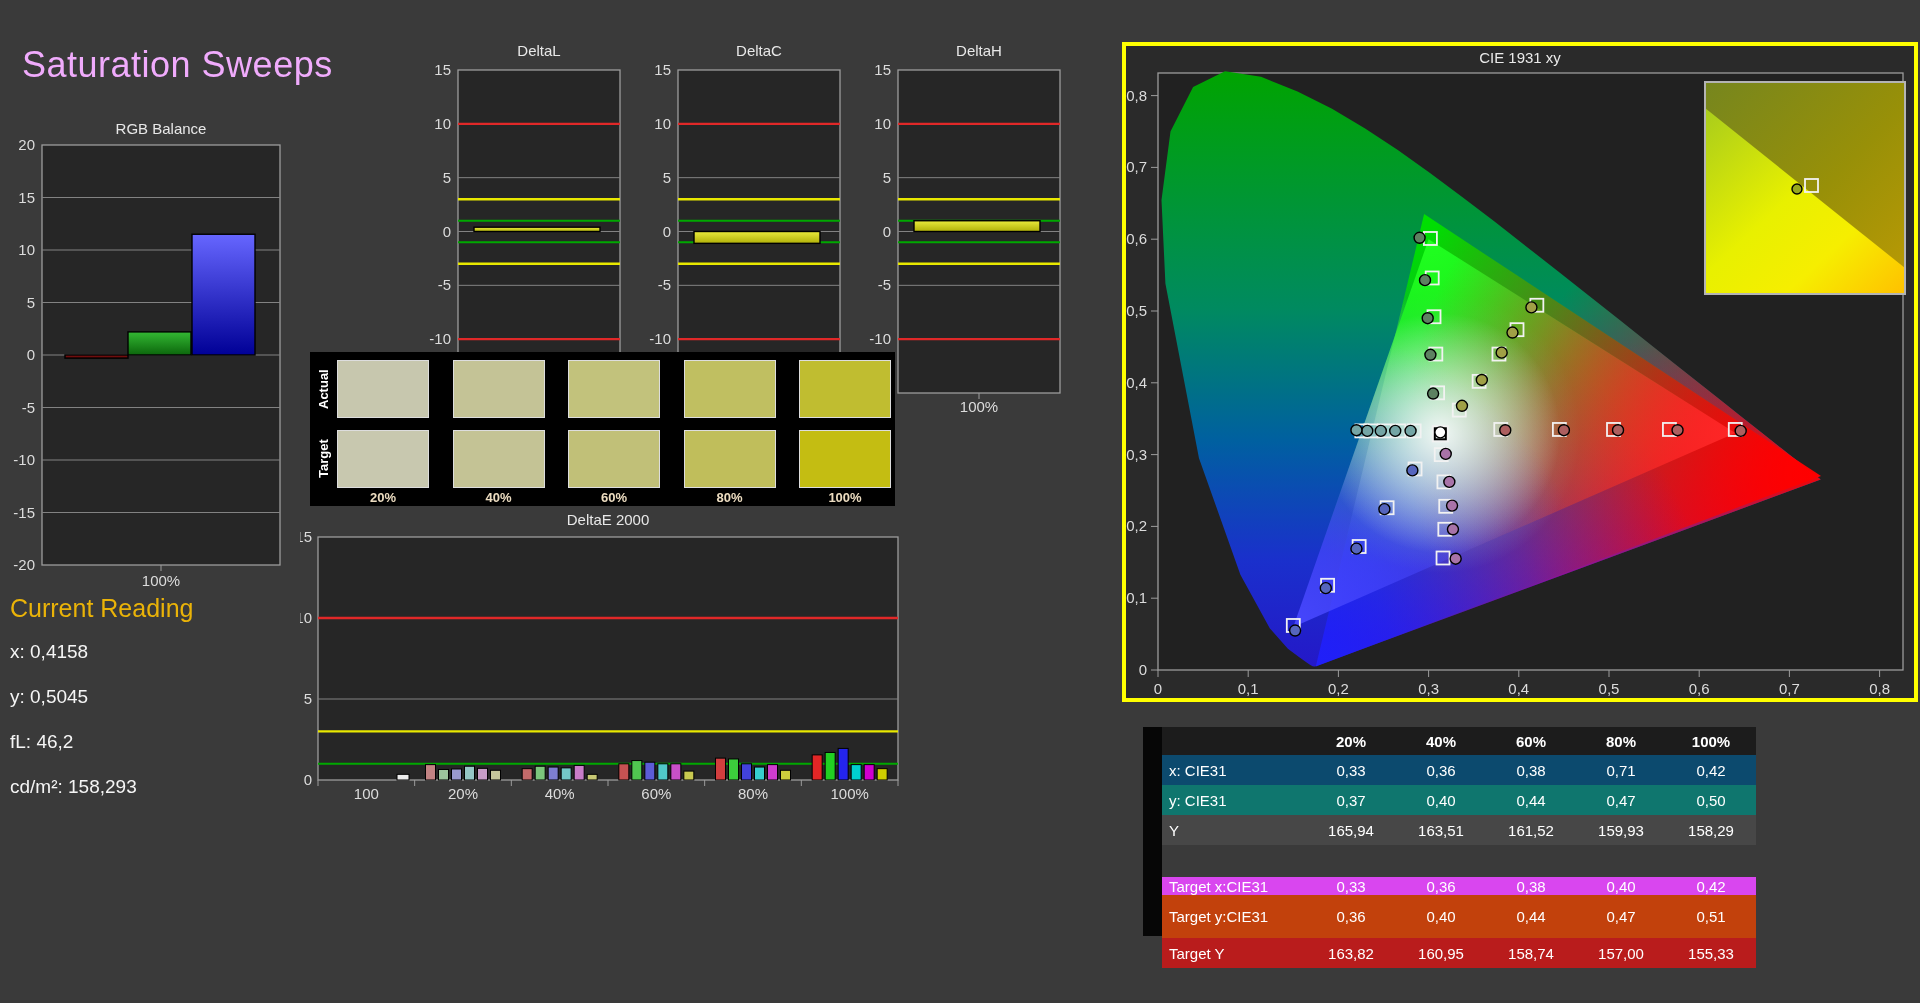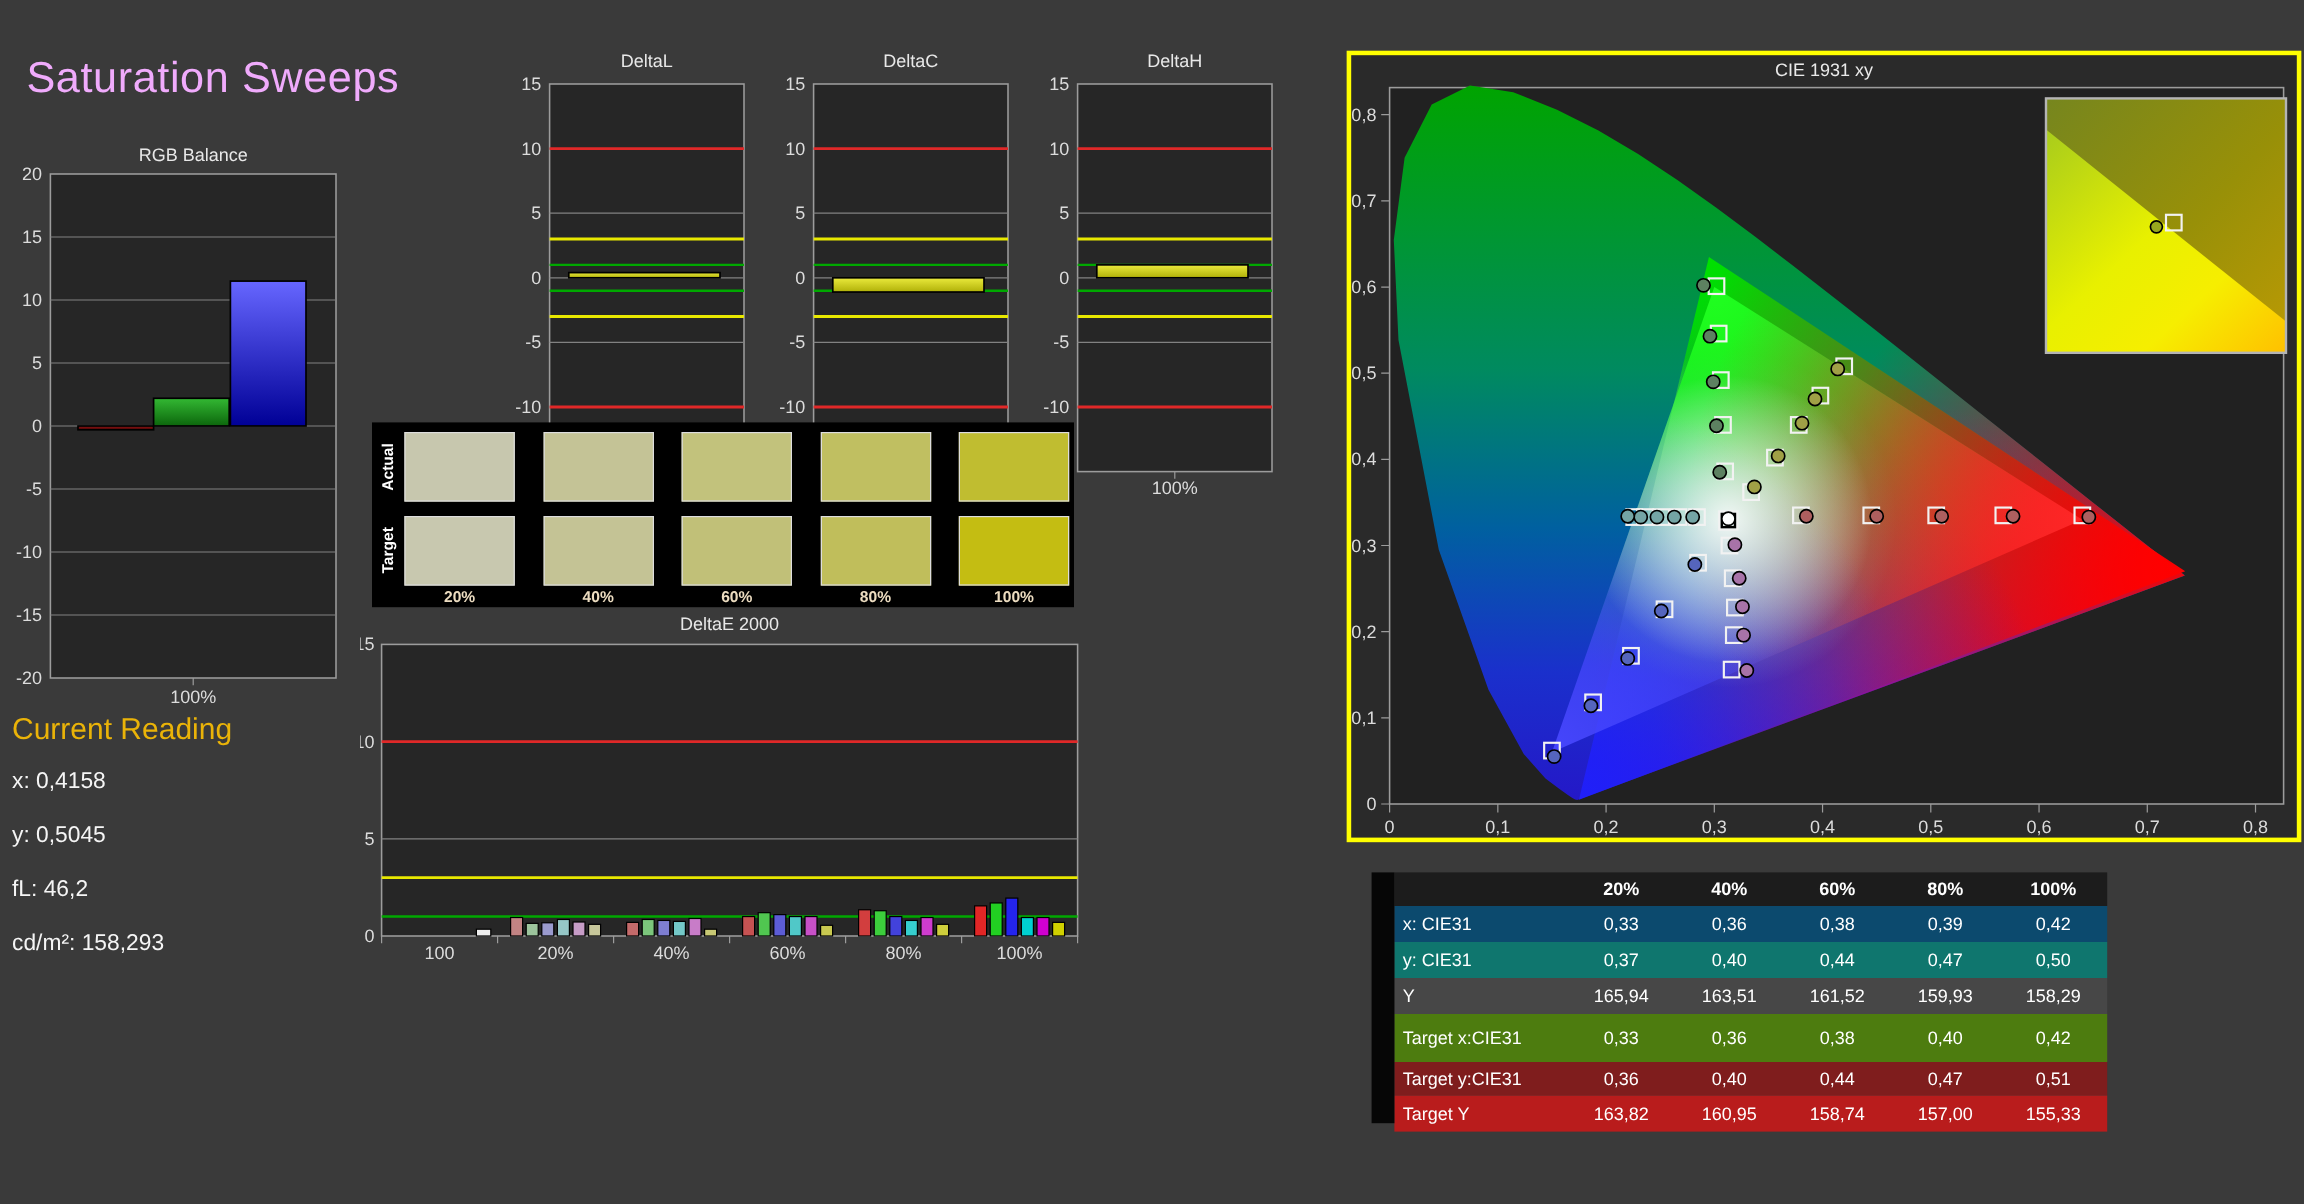--- a/index.html
+++ b/index.html
@@ -453,48 +453,48 @@
       <div class="tcell tval" style="font-weight: bold;">40%</div>
       <div class="tcell tval" style="font-weight: bold;">60%</div>
       <div class="tcell tval" style="font-weight: bold;">80%</div>
       <div class="tcell tval" style="font-weight: bold;">100%</div>
     </div>
     <div class="trow" style="height: 30px; background: #0c4a6e;">
       <div class="tcell tlabel">x: CIE31</div>
       <div class="tcell tval">0,33</div>
       <div class="tcell tval">0,36</div>
       <div class="tcell tval">0,38</div>
-      <div class="tcell tval">0,39</div>
+      <div class="tcell tval">0,71</div>
       <div class="tcell tval">0,42</div>
     </div>
     <div class="trow" style="height: 30px; background: #0f766e;">
       <div class="tcell tlabel">y: CIE31</div>
       <div class="tcell tval">0,37</div>
       <div class="tcell tval">0,40</div>
       <div class="tcell tval">0,44</div>
       <div class="tcell tval">0,47</div>
       <div class="tcell tval">0,50</div>
     </div>
     <div class="trow" style="height: 30px; background: rgb(71, 71, 71);">
       <div class="tcell tlabel">Y</div>
       <div class="tcell tval">165,94</div>
       <div class="tcell tval">163,51</div>
       <div class="tcell tval">161,52</div>
       <div class="tcell tval">159,93</div>
       <div class="tcell tval">158,29</div>
     </div>
-    <div class="trow" style="height: 40px; background: #4d7c0f;">
+    <div class="trow" style="height: 18px; background: #d946ef; margin-top: 32px;">
       <div class="tcell tlabel">Target x:CIE31</div>
       <div class="tcell tval">0,33</div>
       <div class="tcell tval">0,36</div>
       <div class="tcell tval">0,38</div>
       <div class="tcell tval">0,40</div>
       <div class="tcell tval">0,42</div>
     </div>
-    <div class="trow" style="height: 28px; background: #7f1d1d;">
+    <div class="trow" style="height: 43px; background: #c2410c;">
       <div class="tcell tlabel">Target y:CIE31</div>
       <div class="tcell tval">0,36</div>
       <div class="tcell tval">0,40</div>
       <div class="tcell tval">0,44</div>
       <div class="tcell tval">0,47</div>
       <div class="tcell tval">0,51</div>
     </div>
     <div class="trow" style="height: 30px; background: #b91c1c;">
       <div class="tcell tlabel">Target Y</div>
       <div class="tcell tval">163,82</div>

